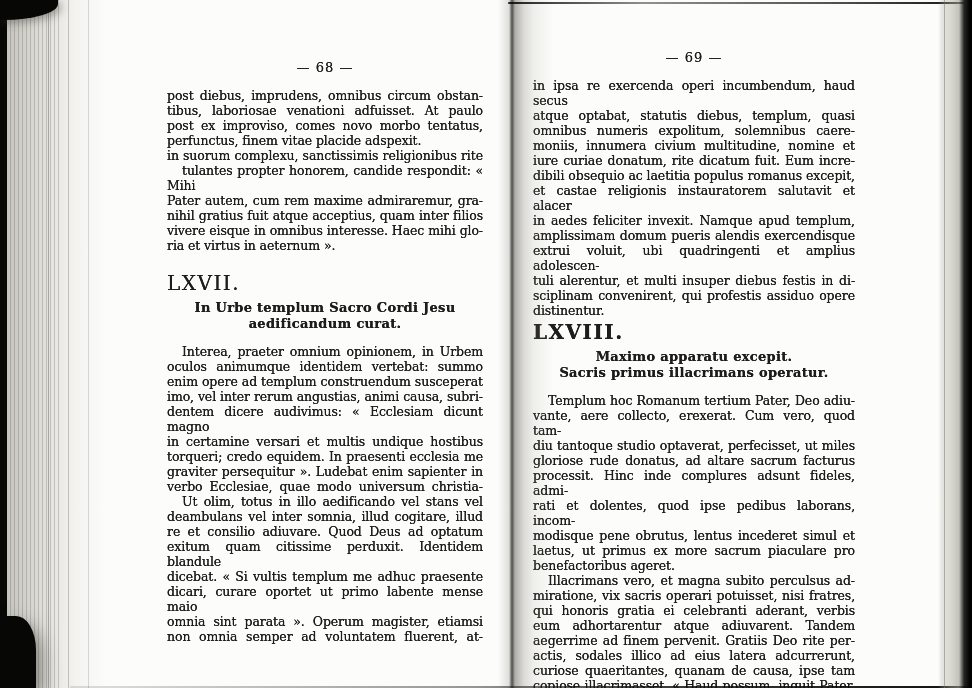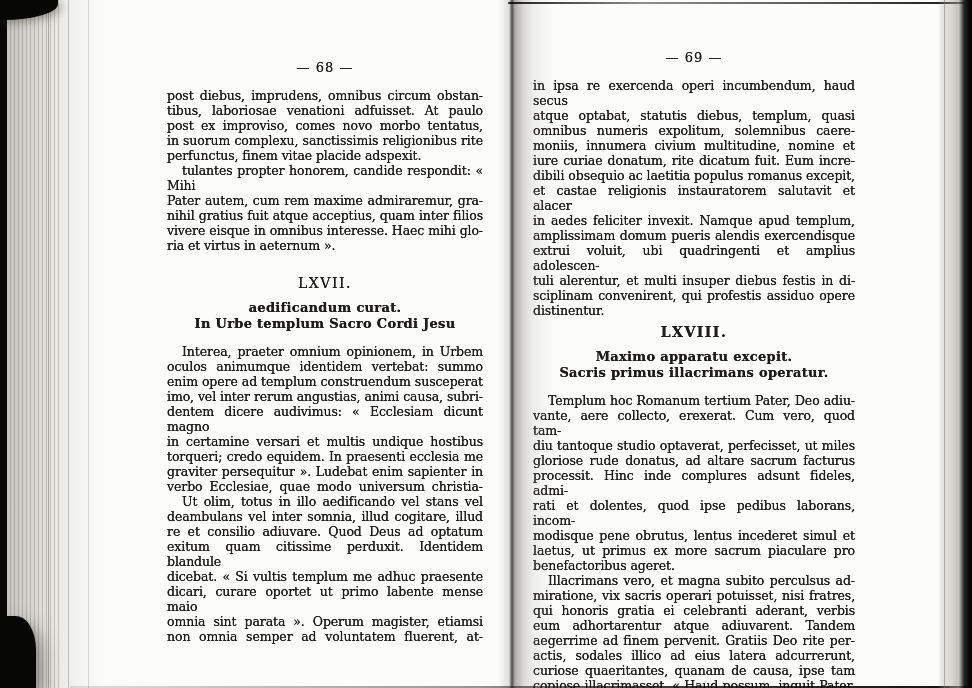--- a/index.html
+++ b/index.html
@@ -85,21 +85,21 @@
   .line{
     font-size:12.5px;line-height:15px;
     text-align:justify;text-align-last:justify;
     text-shadow:0 0 .4px currentColor;
     letter-spacing:-0.1px;
   }
   .line.last{text-align-last:left;}
   .para{margin:0;}
   .para.indent > .line:first-child{text-indent:15px;}
   .chapter-number{
-    text-align:center;font-size:14px;line-height:16px;letter-spacing:1.5px;
+    font-size:20px;line-height:16px;letter-spacing:1.5px;
     margin-bottom:9px;text-shadow:0 0 .4px currentColor;
   }
   .page-left .chapter-number{margin-top:22px;}
   .page-right .chapter-number{margin-top:6px;font-weight:bold;}
   .chapter-title{
     text-align:center;font-weight:bold;font-size:13px;line-height:15.5px;
     letter-spacing:.3px;margin-bottom:13px;text-shadow:0 0 .3px currentColor;
   }
 </style>
 </head>
@@ -107,34 +107,34 @@
 
 <div class="scan">
 
   <div class="page page-left">
     <div class="page-number">— 68 —</div>
     <div>
         <div class="para">
           <div class="line">post diebus, imprudens, omnibus circum obstan-</div>
           <div class="line">tibus, laboriosae venationi adfuisset. At paulo</div>
           <div class="line">post ex improviso, comes novo morbo tentatus,</div>
+          <div class="line last">perfunctus, finem vitae placide adspexit.</div>
           <div class="line">in suorum complexu, sanctissimis religionibus rite</div>
-          <div class="line last">perfunctus, finem vitae placide adspexit.</div>
         </div>
         <div class="para indent">
           <div class="line">tulantes propter honorem, candide respondit: « Mihi</div>
           <div class="line">Pater autem, cum rem maxime admiraremur, gra-</div>
           <div class="line">nihil gratius fuit atque acceptius, quam inter filios</div>
           <div class="line">vivere eisque in omnibus interesse. Haec mihi glo-</div>
           <div class="line last">ria et virtus in aeternum ».</div>
         </div>
         <div class="chapter-number">LXVII.</div>
         <div class="chapter-title">
+          <div class="title-line">In Urbe templum Sacro Cordi Jesu</div>
           <div class="title-line">aedificandum curat.</div>
-          <div class="title-line">In Urbe templum Sacro Cordi Jesu</div>
         </div>
         <div class="para indent">
           <div class="line">Interea, praeter omnium opinionem, in Urbem</div>
           <div class="line">oculos animumque identidem vertebat: summo</div>
           <div class="line">enim opere ad templum construendum susceperat</div>
           <div class="line">imo, vel inter rerum angustias, animi causa, subri-</div>
           <div class="line">dentem dicere audivimus: « Ecclesiam dicunt magno</div>
           <div class="line">in certamine versari et multis undique hostibus</div>
           <div class="line">torqueri; credo equidem. In praesenti ecclesia me</div>
           <div class="line">graviter persequitur ». Ludebat enim sapienter in</div>

